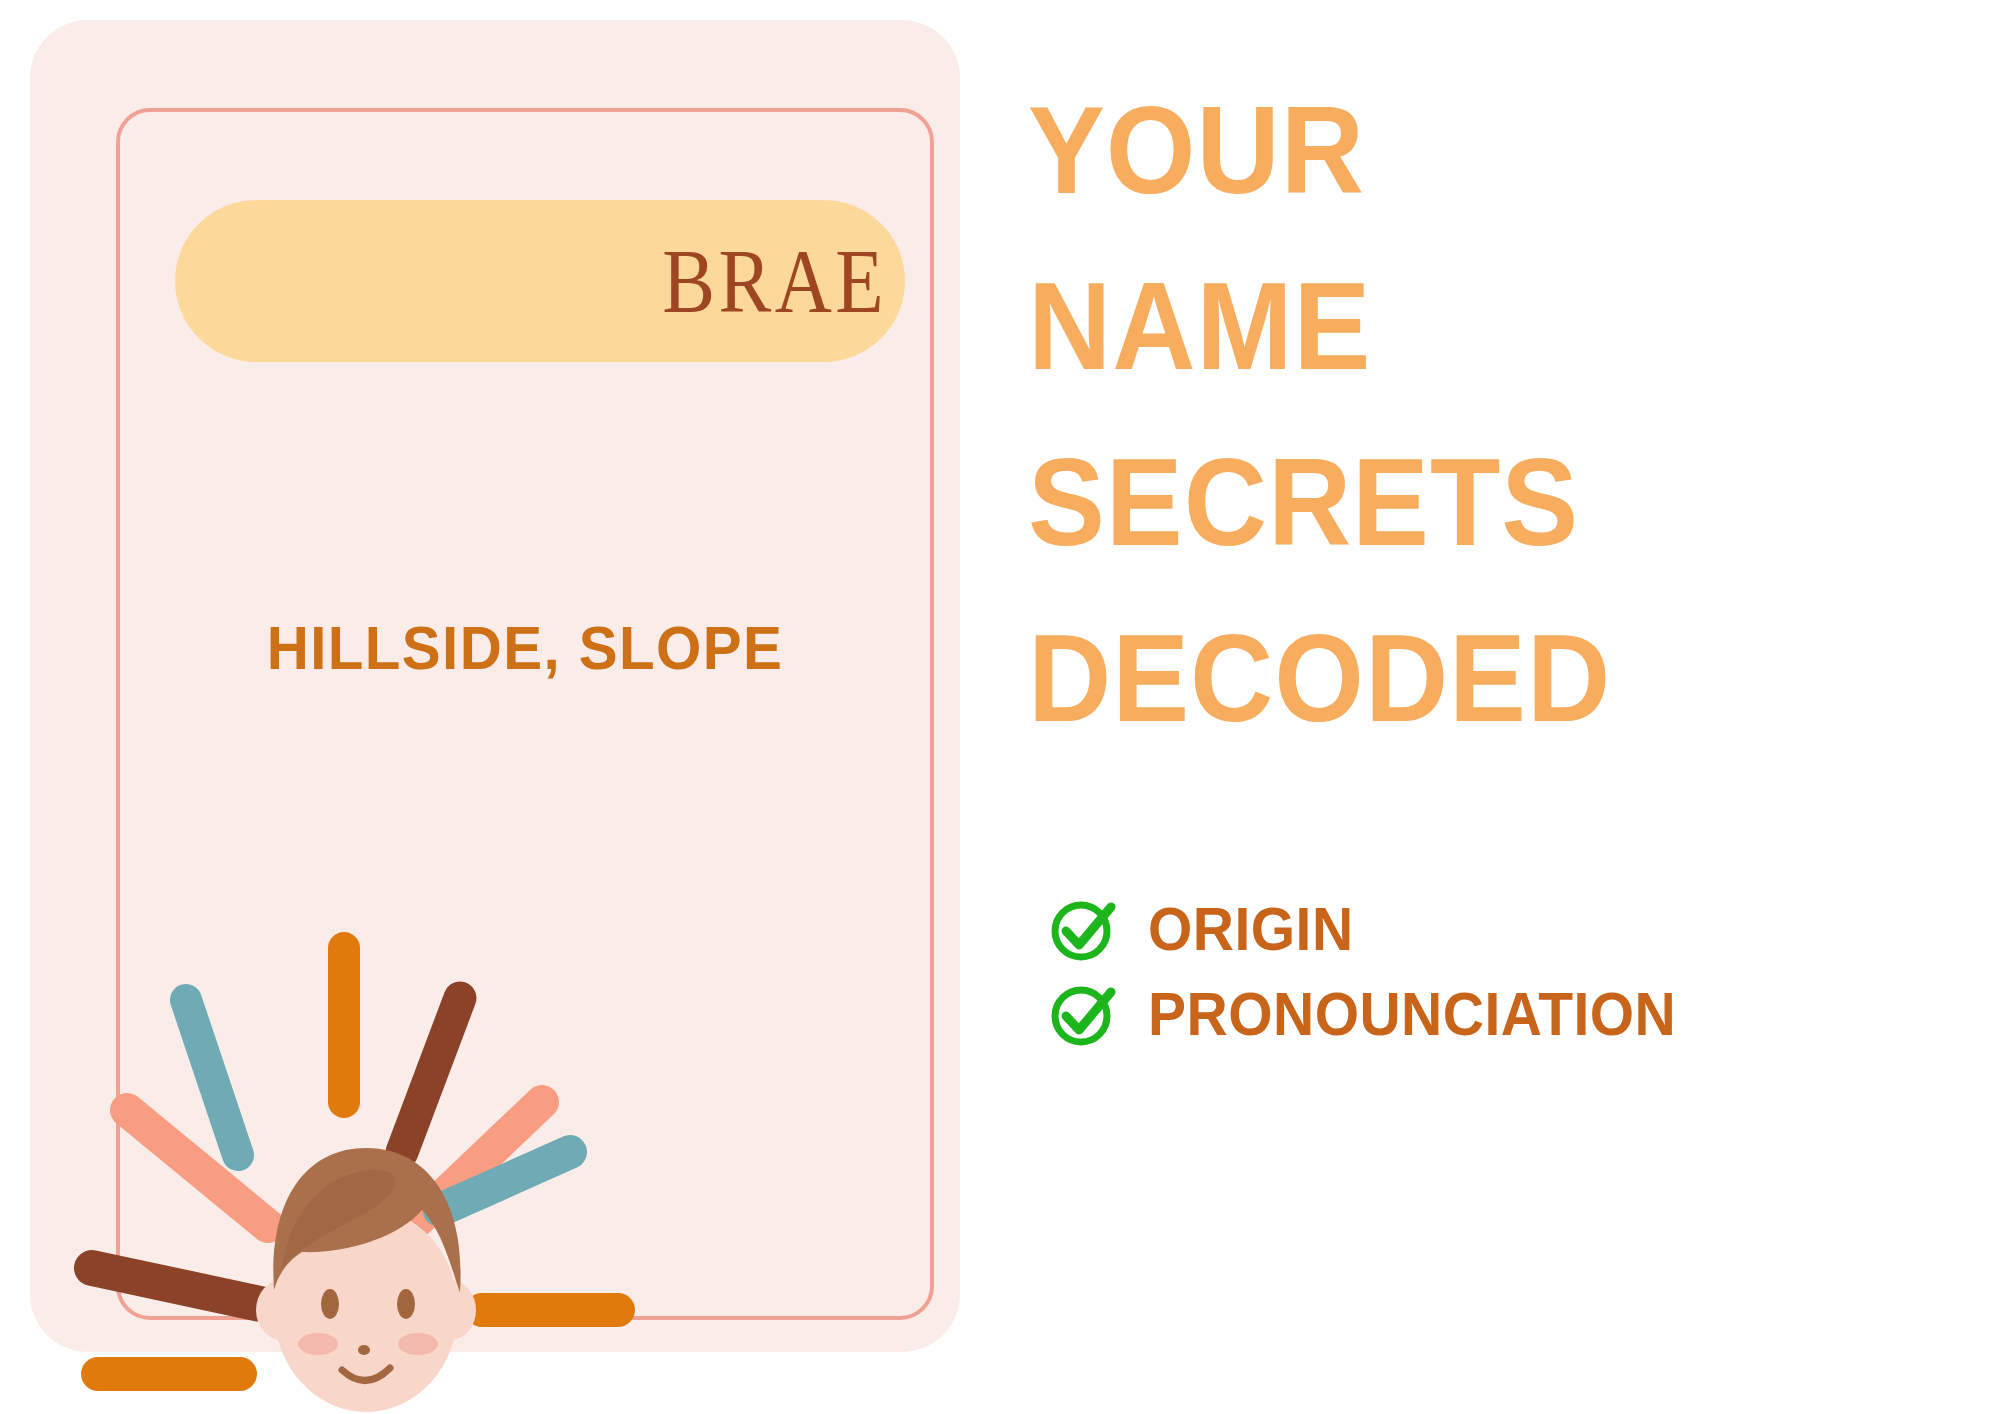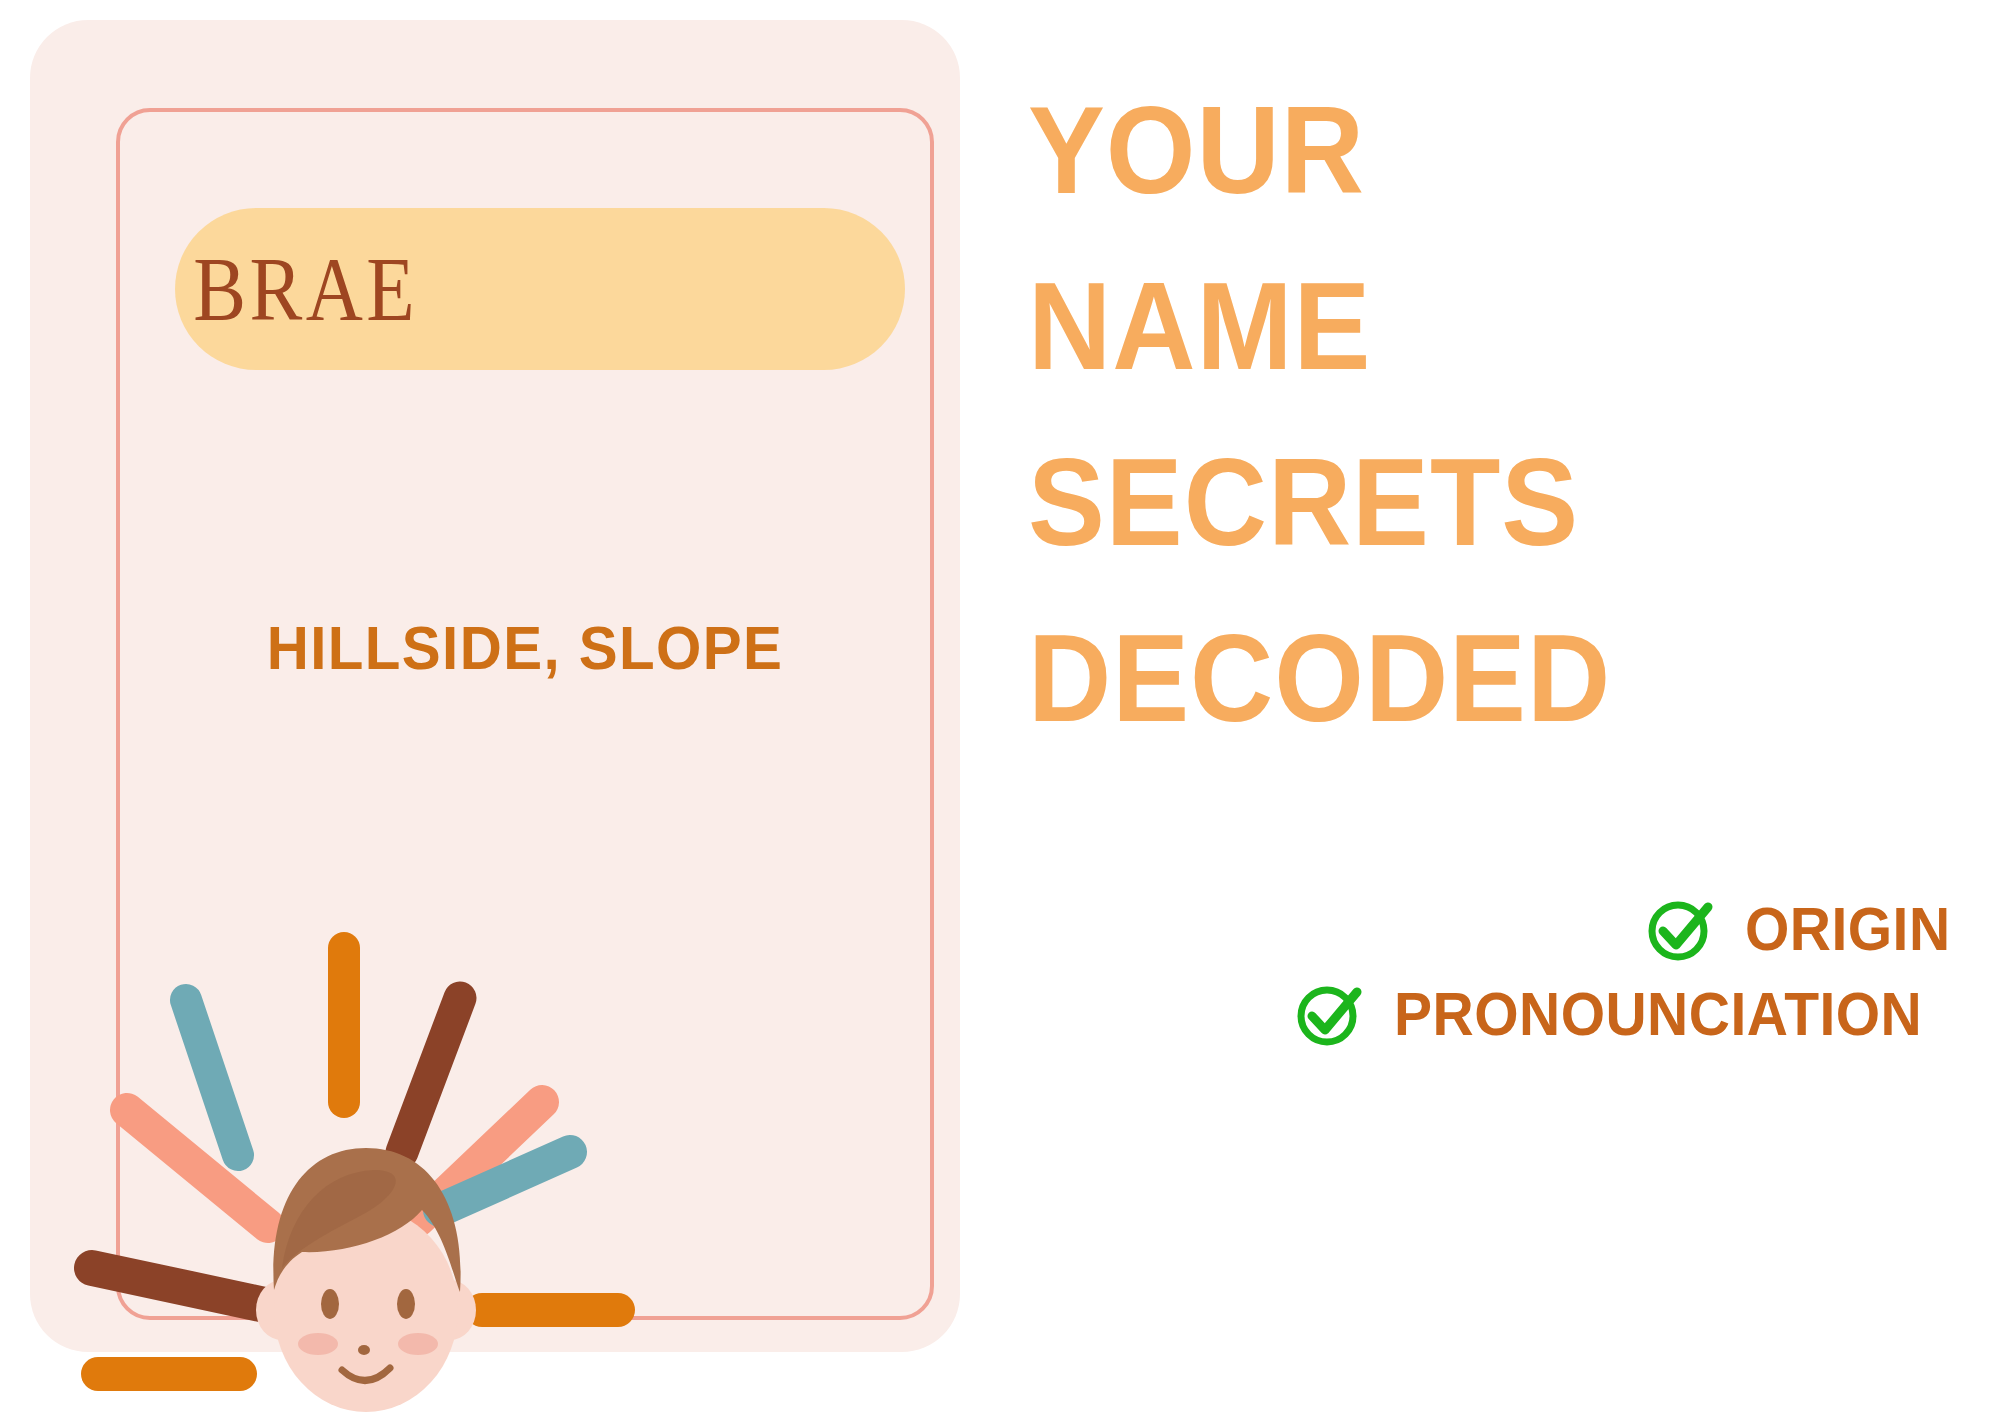--- a/index.html
+++ b/index.html
@@ -33,28 +33,28 @@
     height: 1212px;
     border: 4px solid #F0A194;
     border-radius: 34px;
     box-sizing: border-box;
   }
 
   
   .name-pill {
     position: absolute;
     left: 145px;
-    top: 188px;
+    top: 180px;
     width: 730px;
     height: 162px;
     background: #FCD89B;
     border-radius: 81px;
     display: flex;
     align-items: center;
-    justify-content: flex-start;
+    justify-content: flex-end;
   }
   .name-pill-text {
     font-family: "Liberation Serif", serif;
     font-size: 92px;
     letter-spacing: 4px;
     color: #9E4621;
     line-height: 1;
     transform: scaleX(0.86);
   }
 
@@ -102,21 +102,20 @@
   .checklist {
     position: absolute;
     left: 1048px;
     top: 886px;
     width: 920px;
   }
   .check-row {
     display: flex;
     align-items: center;
     height: 85px;
-    justify-content: flex-end;
   }
   .check-icon {
     width: 72px;
     height: 72px;
     flex: 0 0 72px;
     position: relative;
   }
   .check-label {
     margin-left: 28px;
     font-size: 62px;

